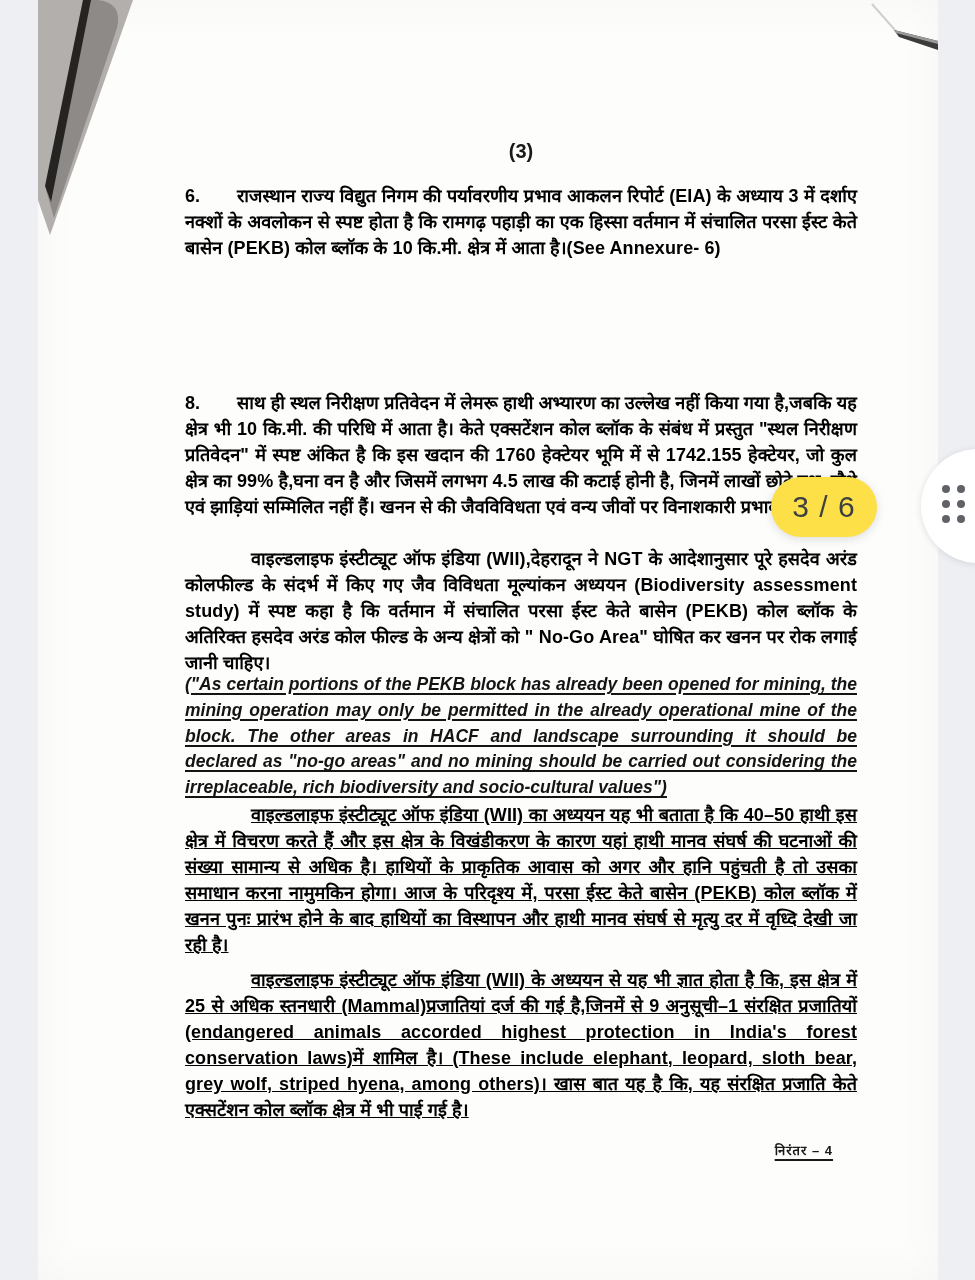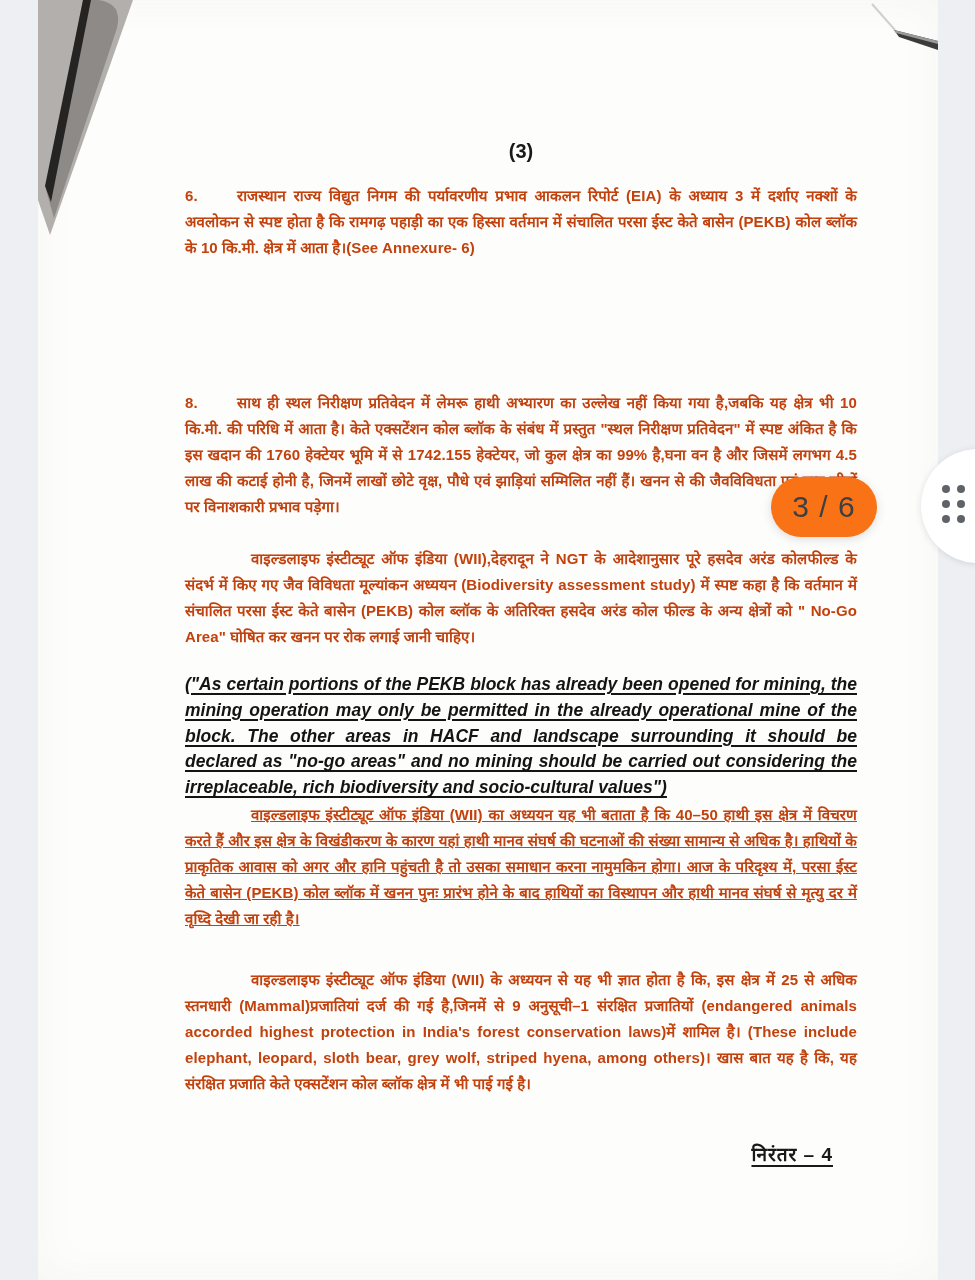--- a/index.html
+++ b/index.html
@@ -20,48 +20,48 @@
   .corner-tr { position:absolute; right:0; top:0; width:80px; height:60px; }
 
   .textcol { position:absolute; left:147px; top:0; width:672px; height:1280px; }
 
   .pageno {
     position:absolute; top:140px; left:0; width:100%;
     text-align:center; font-weight:bold; font-size:20px; color:#191919;
   }
   .para {
     position:absolute; left:0; width:100%;
-    font-size:15px; line-height:26px; font-weight:600; color:#c2410c;
+    font-size:18px; line-height:26px; font-weight:600; color:#000000;
     text-align:justify; letter-spacing:0.1px;
   }
   .para .num { display:inline-block; width:52px; font-weight:600; }
   .p6 { top:183px; }
   .p7 { top:287px; }
   .p8 { top:390px; }
   .w1 { top:546px; text-indent:66px; }
   .qt {
     top:672px;
     font-size:17.5px; line-height:25.8px; font-weight:bold; font-style:italic;
     color:#141414; letter-spacing:0;
     text-decoration:underline; text-underline-offset:3px; text-decoration-thickness:2px;
   }
   .w2 { top:802px; text-indent:66px;text-decoration:underline; }
-  .w3 { top:967px; text-indent:66px; }
+  .w3 { top:967px; text-indent:66px;text-decoration:underline; }
 
   .footer {
     position:absolute; top:1141px; right:24px;
-    font-size:19px; font-weight:bold; color:#191919;
+    font-size:13px; font-weight:bold; color:#191919;
     text-decoration:underline; text-underline-offset:4px; text-decoration-thickness:2px;
     letter-spacing:1px;
   }
 
   
   .page-badge {
     position:absolute; left:771px; top:477px; width:106px; height:60px;
-    background:#f97316; border-radius:30px;
+    background:#fde047; border-radius:30px;
     box-shadow:0 2px 10px rgba(60,64,67,0.18);
     display:flex; align-items:center; justify-content:center;
     font-size:30px; color:#3c4043; letter-spacing:1px; z-index:20;
   }
   .menu-btn {
     position:absolute; left:921px; top:449px; width:114px; height:114px;
     background:#ffffff; border:none; border-radius:50%;
     box-shadow:0 1px 6px rgba(60,64,67,0.15);
     cursor:pointer; z-index:20;
   }

